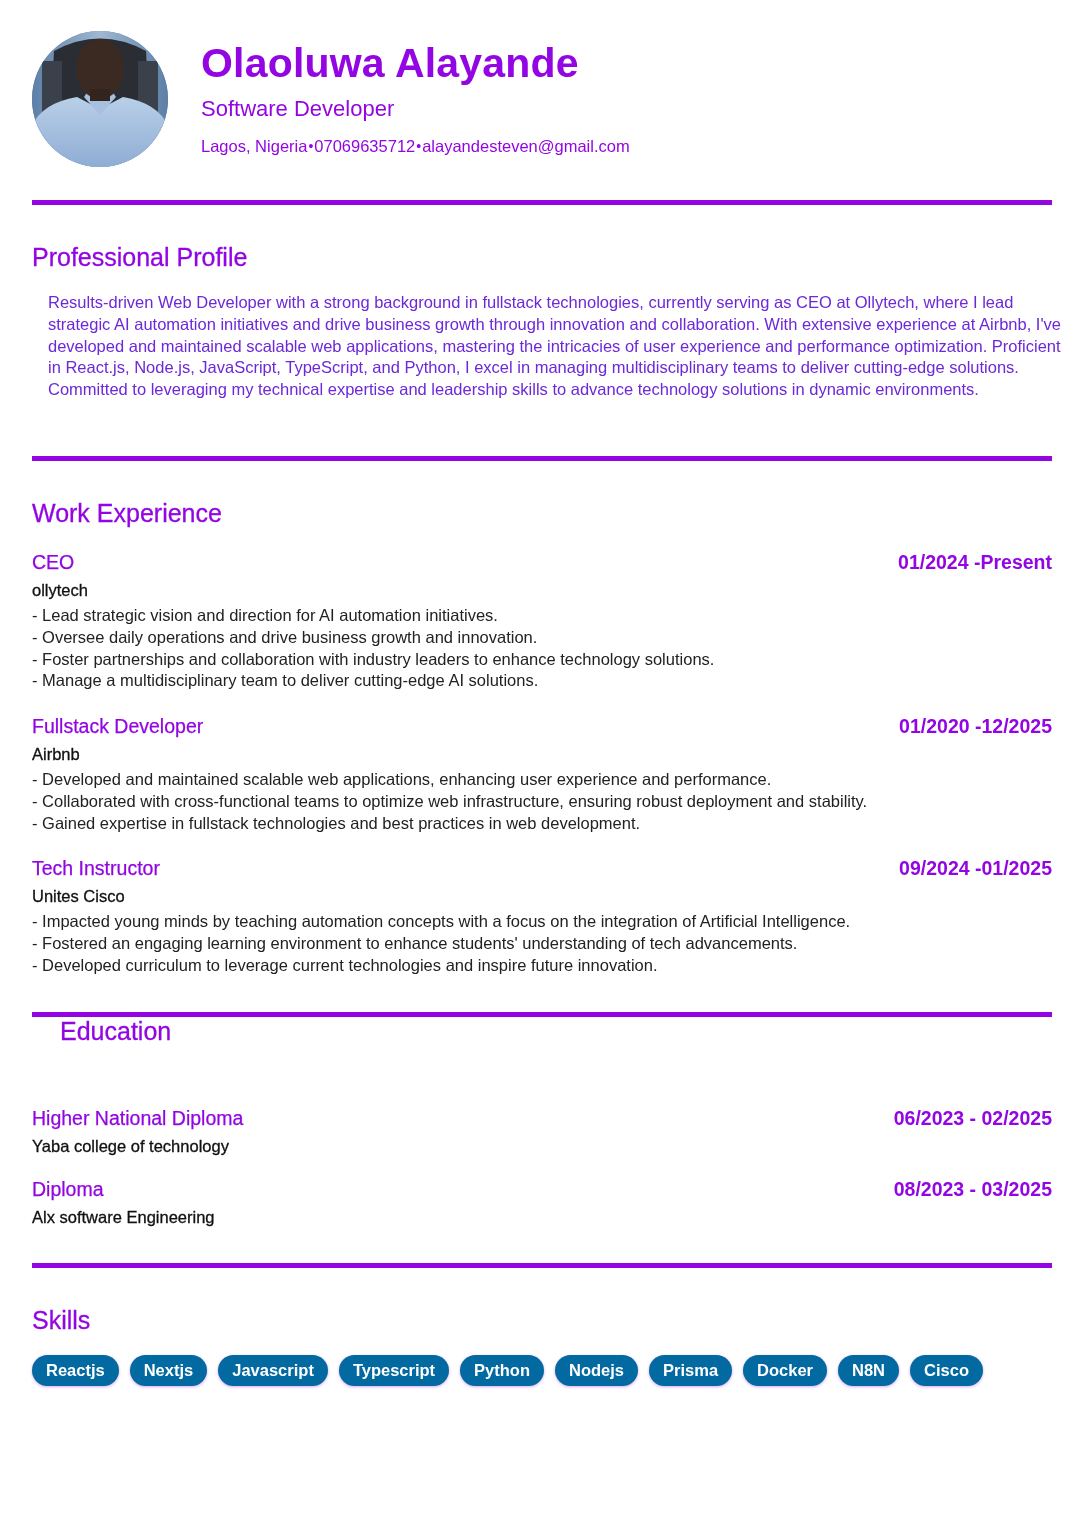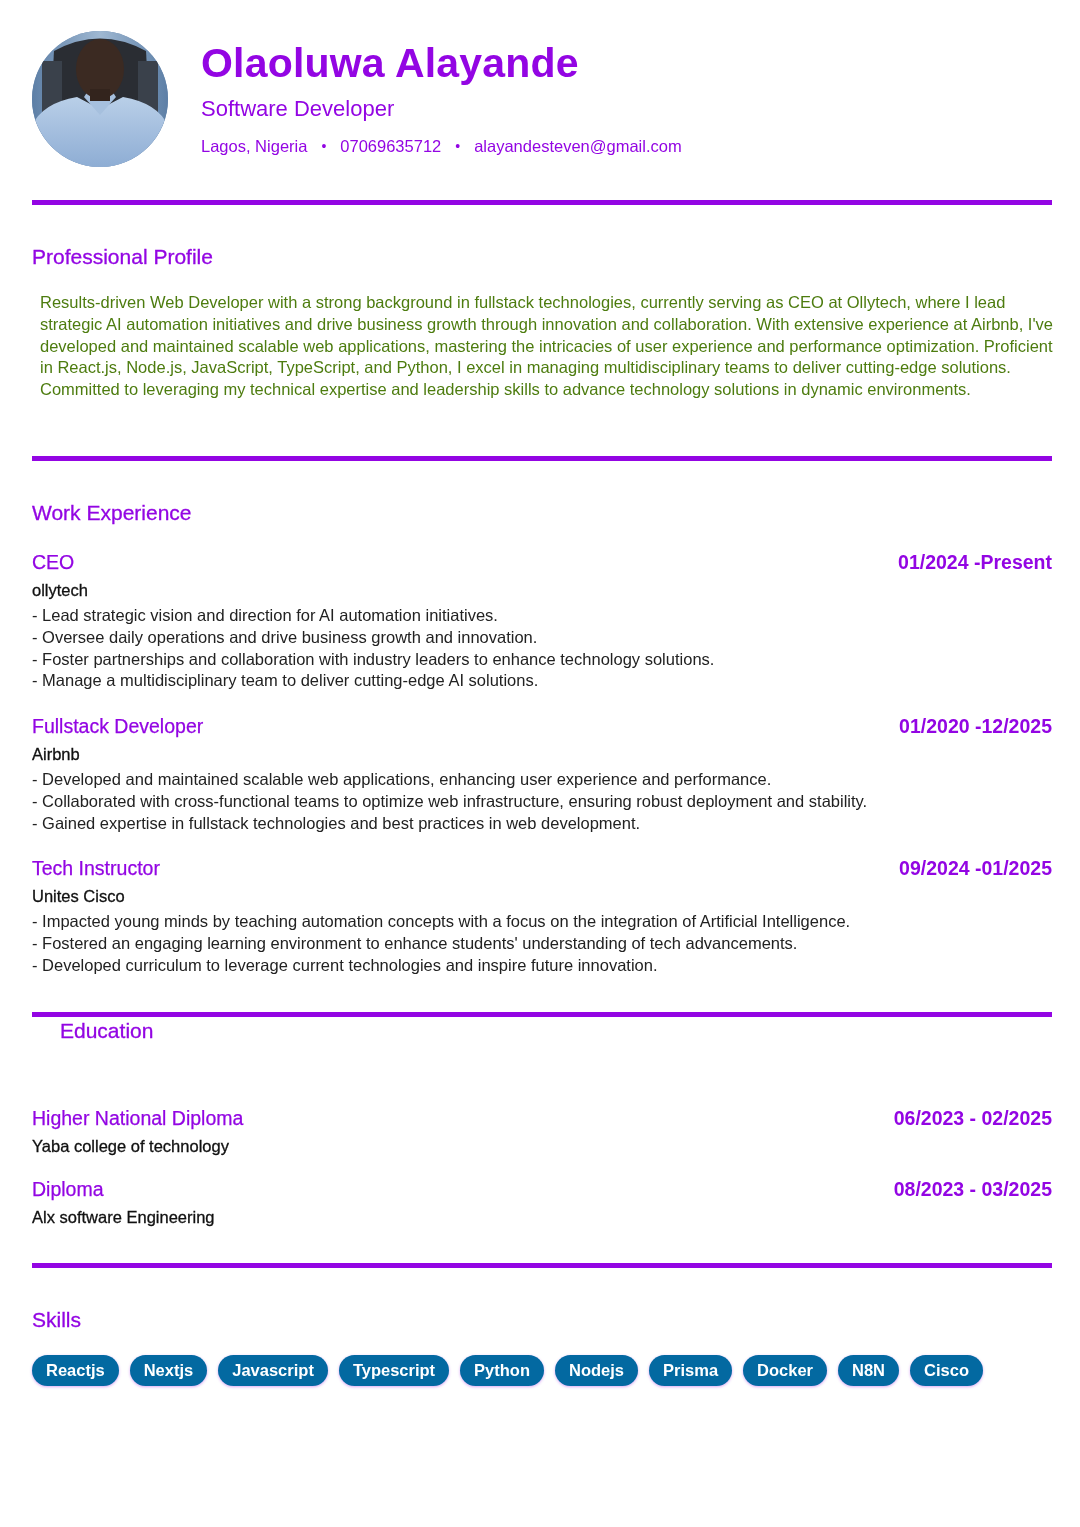--- a/index.html
+++ b/index.html
@@ -26,39 +26,39 @@
       font-size: 41px; font-weight: bold; color: #9305e3;
       letter-spacing: 0.2px; line-height: 50px;
     }
     .title {
       margin-top: 8px;
       font-size: 22px; color: #9305e3; line-height: 26px;
     }
     .contact {
       margin-top: 14px;
       font-size: 16.5px; color: #9305e3; line-height: 20px;
-      display: flex; gap: 14px; align-items: center;
+      display: flex; gap: 1px; align-items: center;
     }
     .contact .dot { font-size: 14px; }
 
     .divider {
       position: absolute; left: 0; width: 1020px; height: 5px;
       background: #9305e3;
     }
 
     .section-title {
       position: absolute; left: 0;
-      font-size: 21px; color: #9305e3; line-height: 30px;
+      font-size: 25px; color: #9305e3; line-height: 30px;
       font-weight: normal;
       -webkit-text-stroke: 0.3px #9305e3;
     }
 
     .paragraph {
-      position: absolute; left: 8px; width: 1015px;
-      font-size: 16.5px; line-height: 21.8px; color: #4d7c0f;
+      position: absolute; left: 16px; width: 1015px;
+      font-size: 16.5px; line-height: 21.8px; color: #6d28d9;
     }
 
     .job { position: absolute; left: 0; width: 1020px; }
     .job-head { position: relative; height: 26px; }
     .job-role {
       position: absolute; left: 0; top: 0;
       font-size: 19.5px; color: #9305e3; line-height: 26px;
       -webkit-text-stroke: 0.25px #9305e3;
     }
     .job-date {

